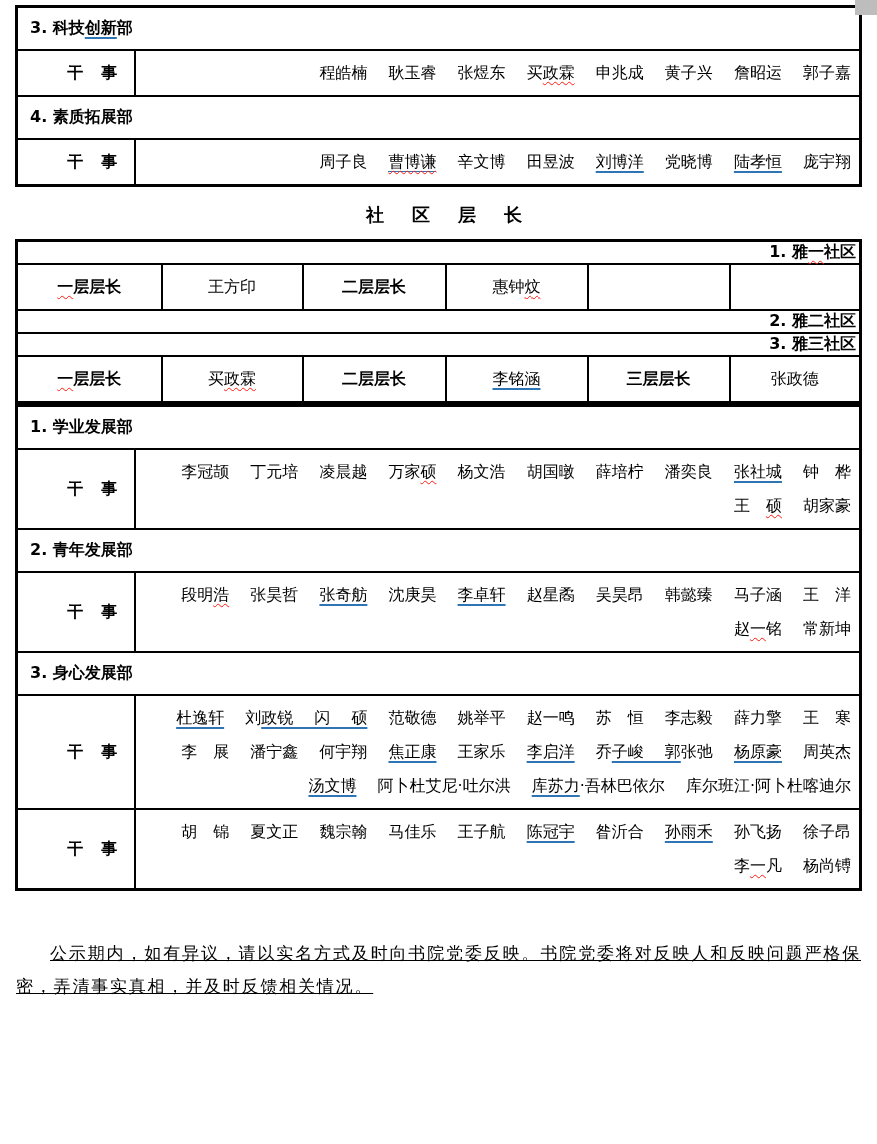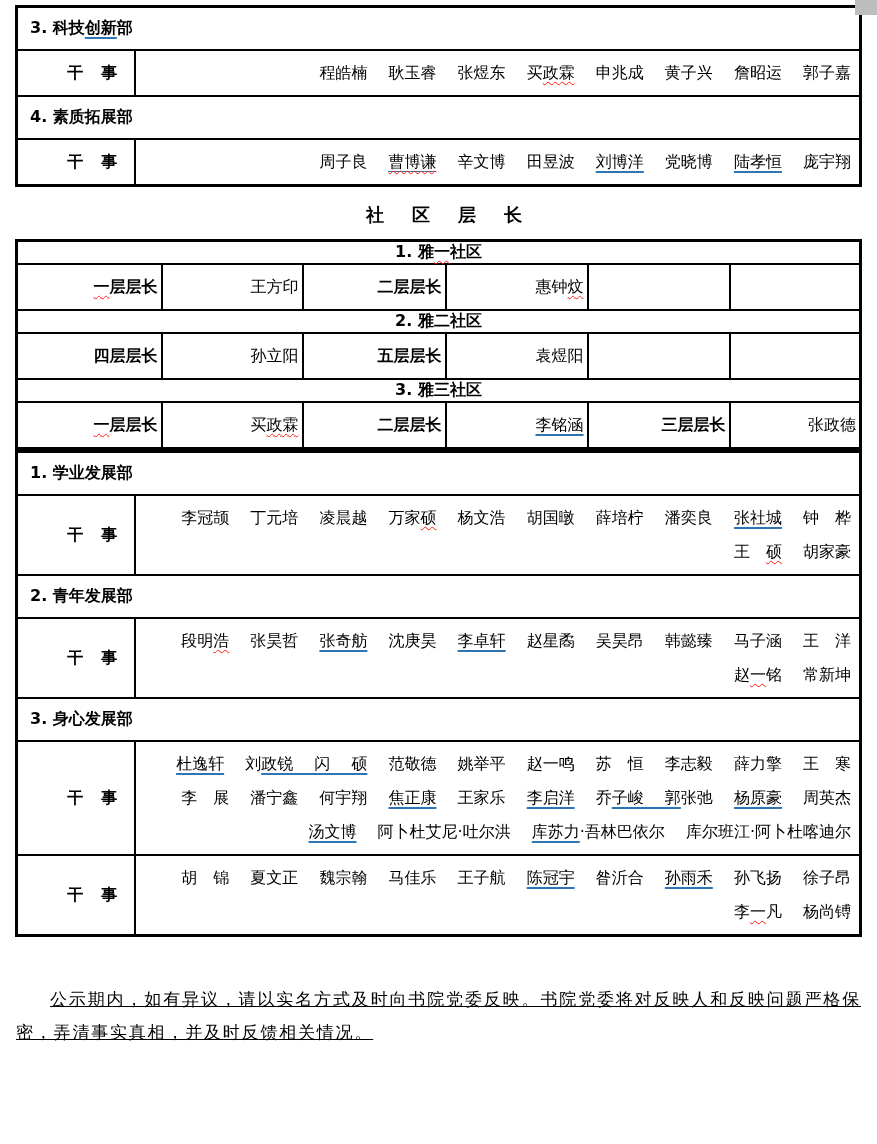--- a/index.html
+++ b/index.html
@@ -25,22 +25,22 @@
     font-weight:700;font-size:16px;
     text-align:left;padding:10px 12px;
     height:18px;
   }
   .role-cell{
     width:112px;text-align:center;
     font-weight:700;font-size:16px;letter-spacing:1px;
   }
   .members-cell{padding:5px 8px;font-size:16px;}
   .members-cell .line{line-height:34px;white-space:nowrap;overflow:hidden;text-align:right;}
-  .c-table td{height:44px;text-align:right;font-size:16px;padding:0 3px;}
-  .c-table .hrow td{height:18px;text-align:center;}
+  .c-table td{height:44px;text-align:center;font-size:16px;padding:0 3px;}
+  .c-table .hrow td{height:18px;text-align:right;}
   .c-table .lab{font-weight:700;}
   .sec-title{
     text-align:center;font-weight:700;font-size:18px;
     letter-spacing:5px;margin:16px 0 12px 16px;
   }
   .t1{margin-top:5px;}
   .m-u{text-decoration:underline;text-decoration-color:#2e75b6;text-decoration-thickness:1.5px;text-underline-offset:4px;}
   .m-sq{text-decoration:underline;text-decoration-style:wavy;text-decoration-color:#ff1a0e;text-decoration-thickness:1px;text-underline-offset:3px;}
   .m-usq{
     text-decoration:underline;text-decoration-style:wavy;text-decoration-color:#ff1a0e;
@@ -106,28 +106,20 @@
       <td class="lab"><span class="m-sq">一</span><span>层层长</span></td>
       <td><span>王方印</span></td>
       <td class="lab"><span>二层层长</span></td>
       <td><span>惠钟</span><span class="m-sq">炆</span></td>
       <td></td>
       <td></td>
     </tr>
     <tr class="hrow">
       <td colspan="6"><span>2. 雅二社区</span></td>
     </tr>
-    <tr>
-      <td class="lab"><span>四层层长</span></td>
-      <td><span>孙立阳</span></td>
-      <td class="lab"><span>五层层长</span></td>
-      <td><span>袁煜阳</span></td>
-      <td></td>
-      <td></td>
-    </tr>
     <tr class="hrow">
       <td colspan="6"><span>3. 雅三社区</span></td>
     </tr>
     <tr>
       <td class="lab"><span class="m-sq">一</span><span>层层长</span></td>
       <td><span>买</span><span class="m-sq">政霖</span></td>
       <td class="lab"><span>二层层长</span></td>
       <td><span class="m-u">李铭涵</span></td>
       <td class="lab"><span>三层层长</span></td>
       <td><span>张政德</span></td>

